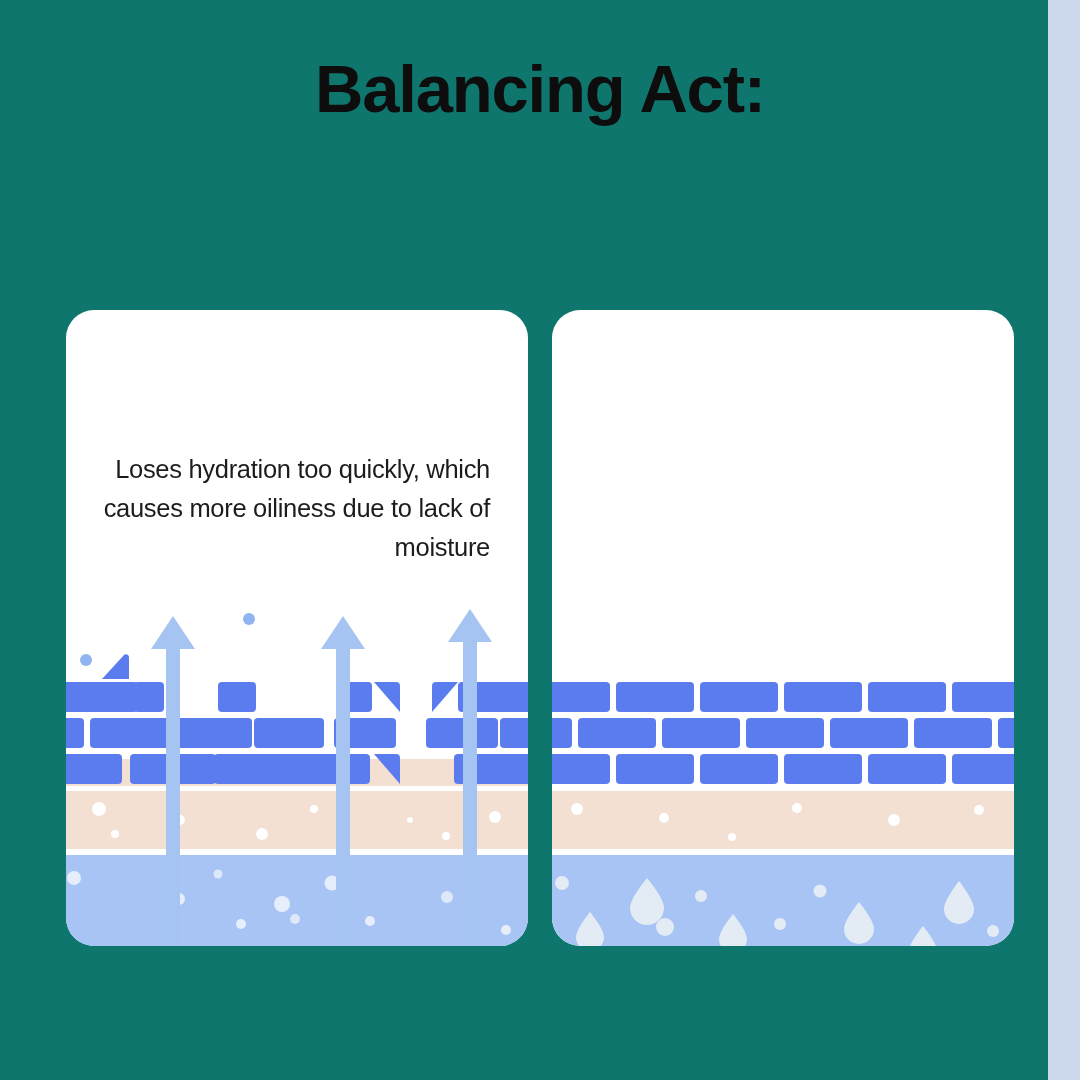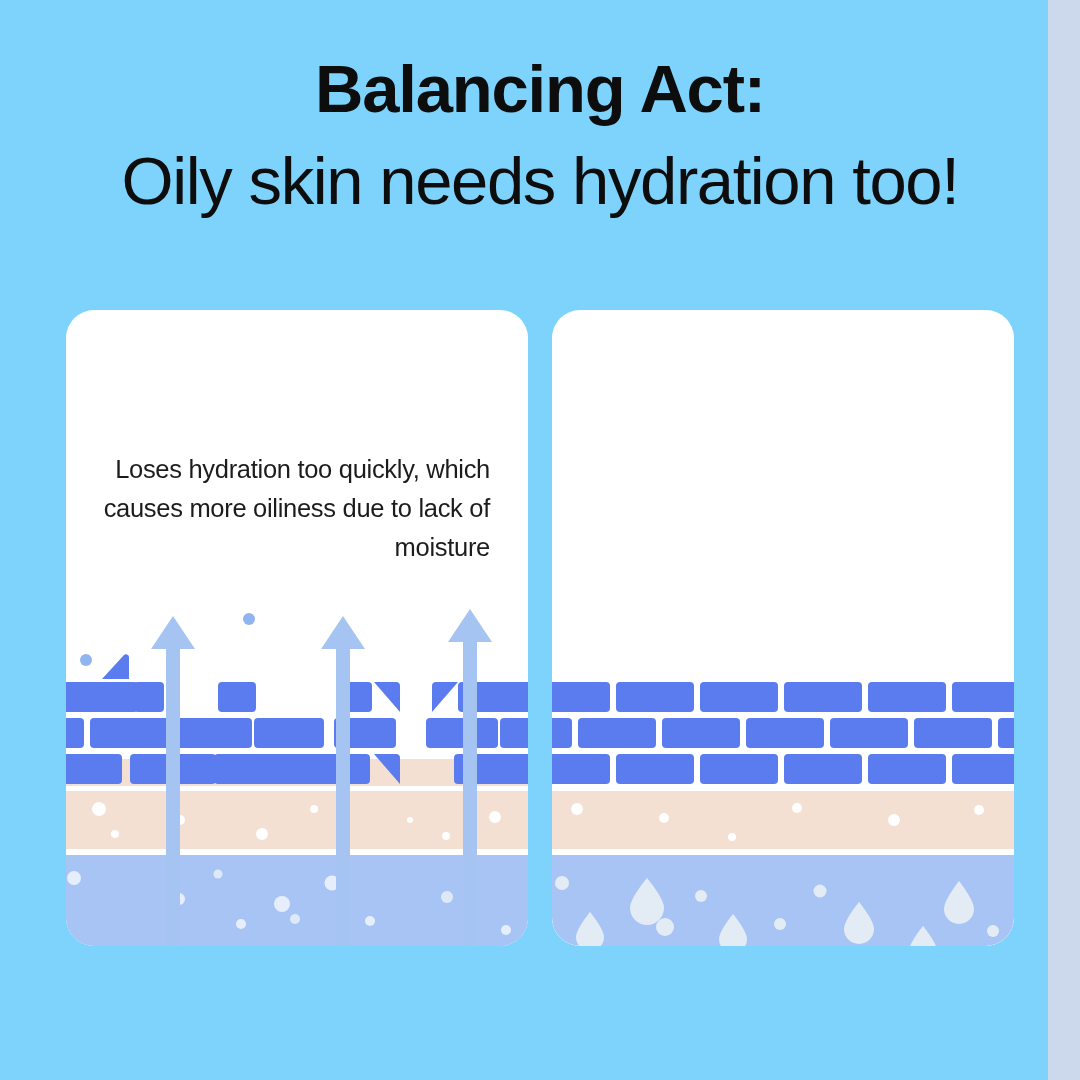--- a/index.html
+++ b/index.html
@@ -12,21 +12,21 @@
   body {
     background: #ccd9ec;
     font-family: "Liberation Sans", sans-serif;
     overflow: hidden;
   }
 
   .poster {
     position: relative;
     width: 1048px;
     height: 1080px;
-    background: #7dd3fc;
+    background: #0f766e;
   }
 
   
   .title-block {
     position: absolute;
     top: 46px;
     left: 0;
     width: 1080px;
     text-align: center;
     color: #0d0d0d;
@@ -98,21 +98,20 @@
   }
   .illus svg { display: block; width: 100%; height: 100%; }
 </style>
 </head>
 <body>
 
 <div class="poster">
 
   <div class="title-block">
     <div class="title-line1">Balancing Act:</div>
-    <div class="title-line2">Oily skin needs hydration too!</div>
   </div>
 
   <div class="cards">
 
     <div class="card">
       <div class="card-body">Loses hydration too quickly, which causes more oiliness due to lack of moisture</div>
 
       <div class="illus">
         <svg viewBox="0 0 462 340" preserveAspectRatio="none">
           <defs>

